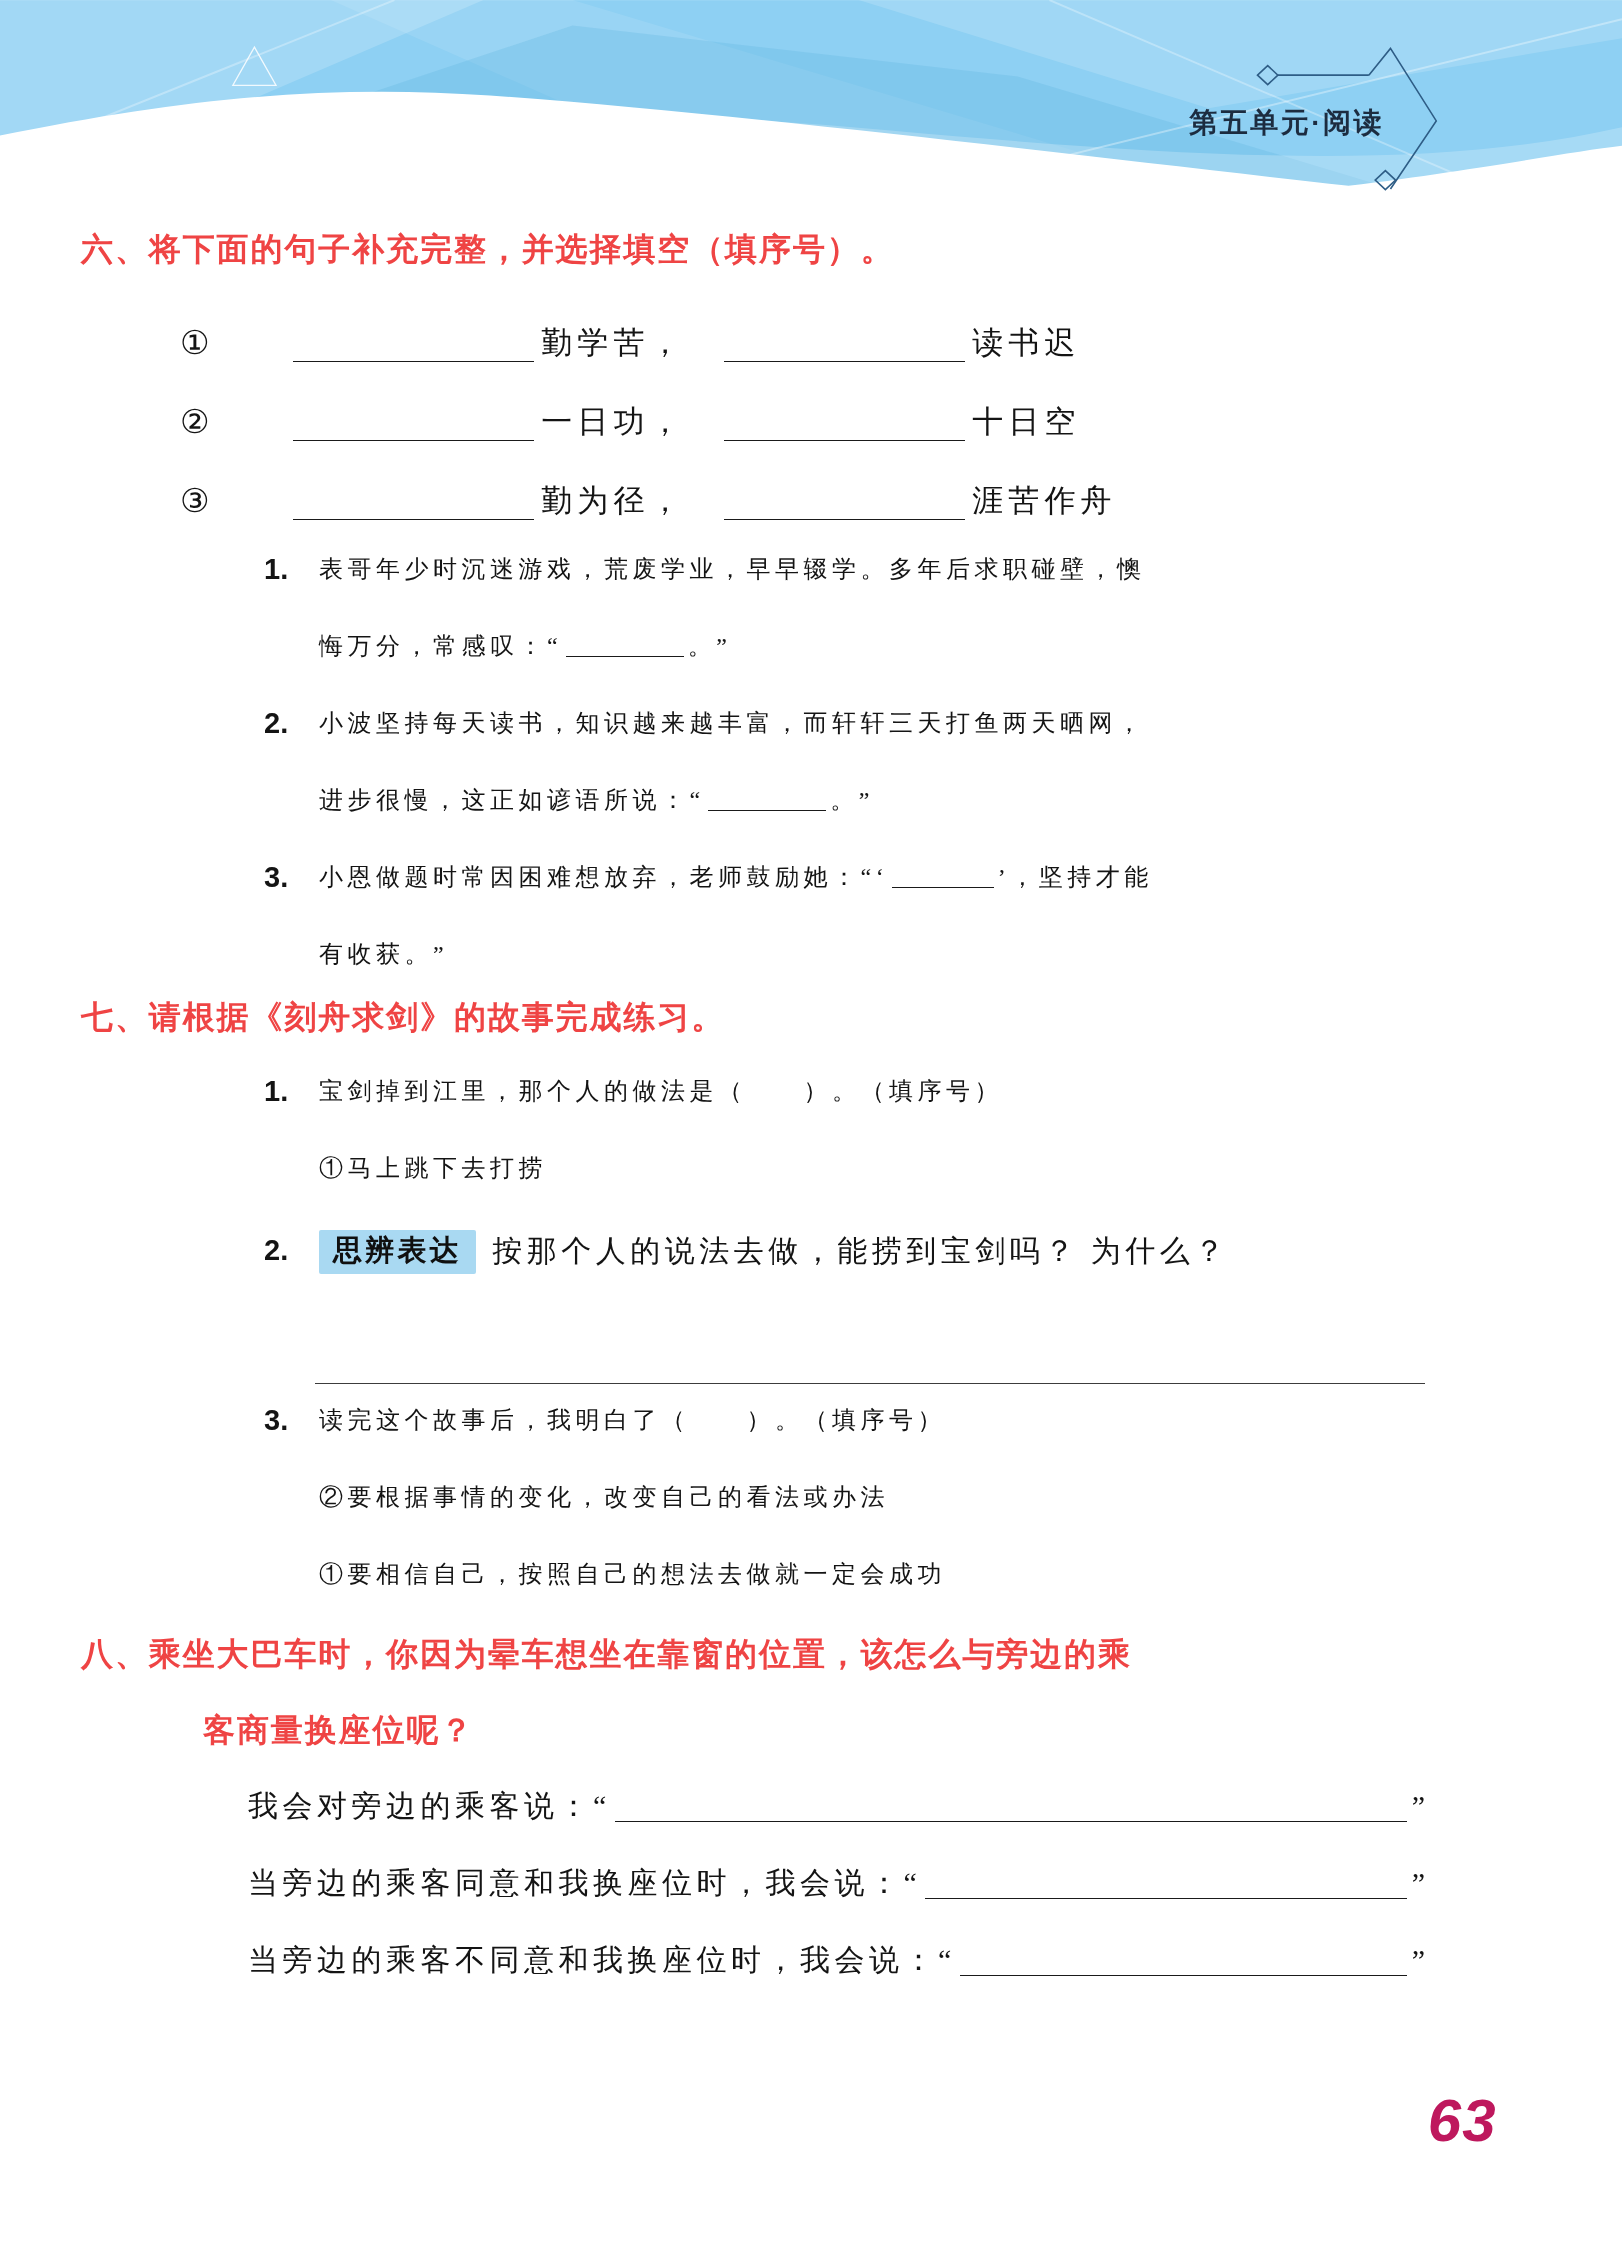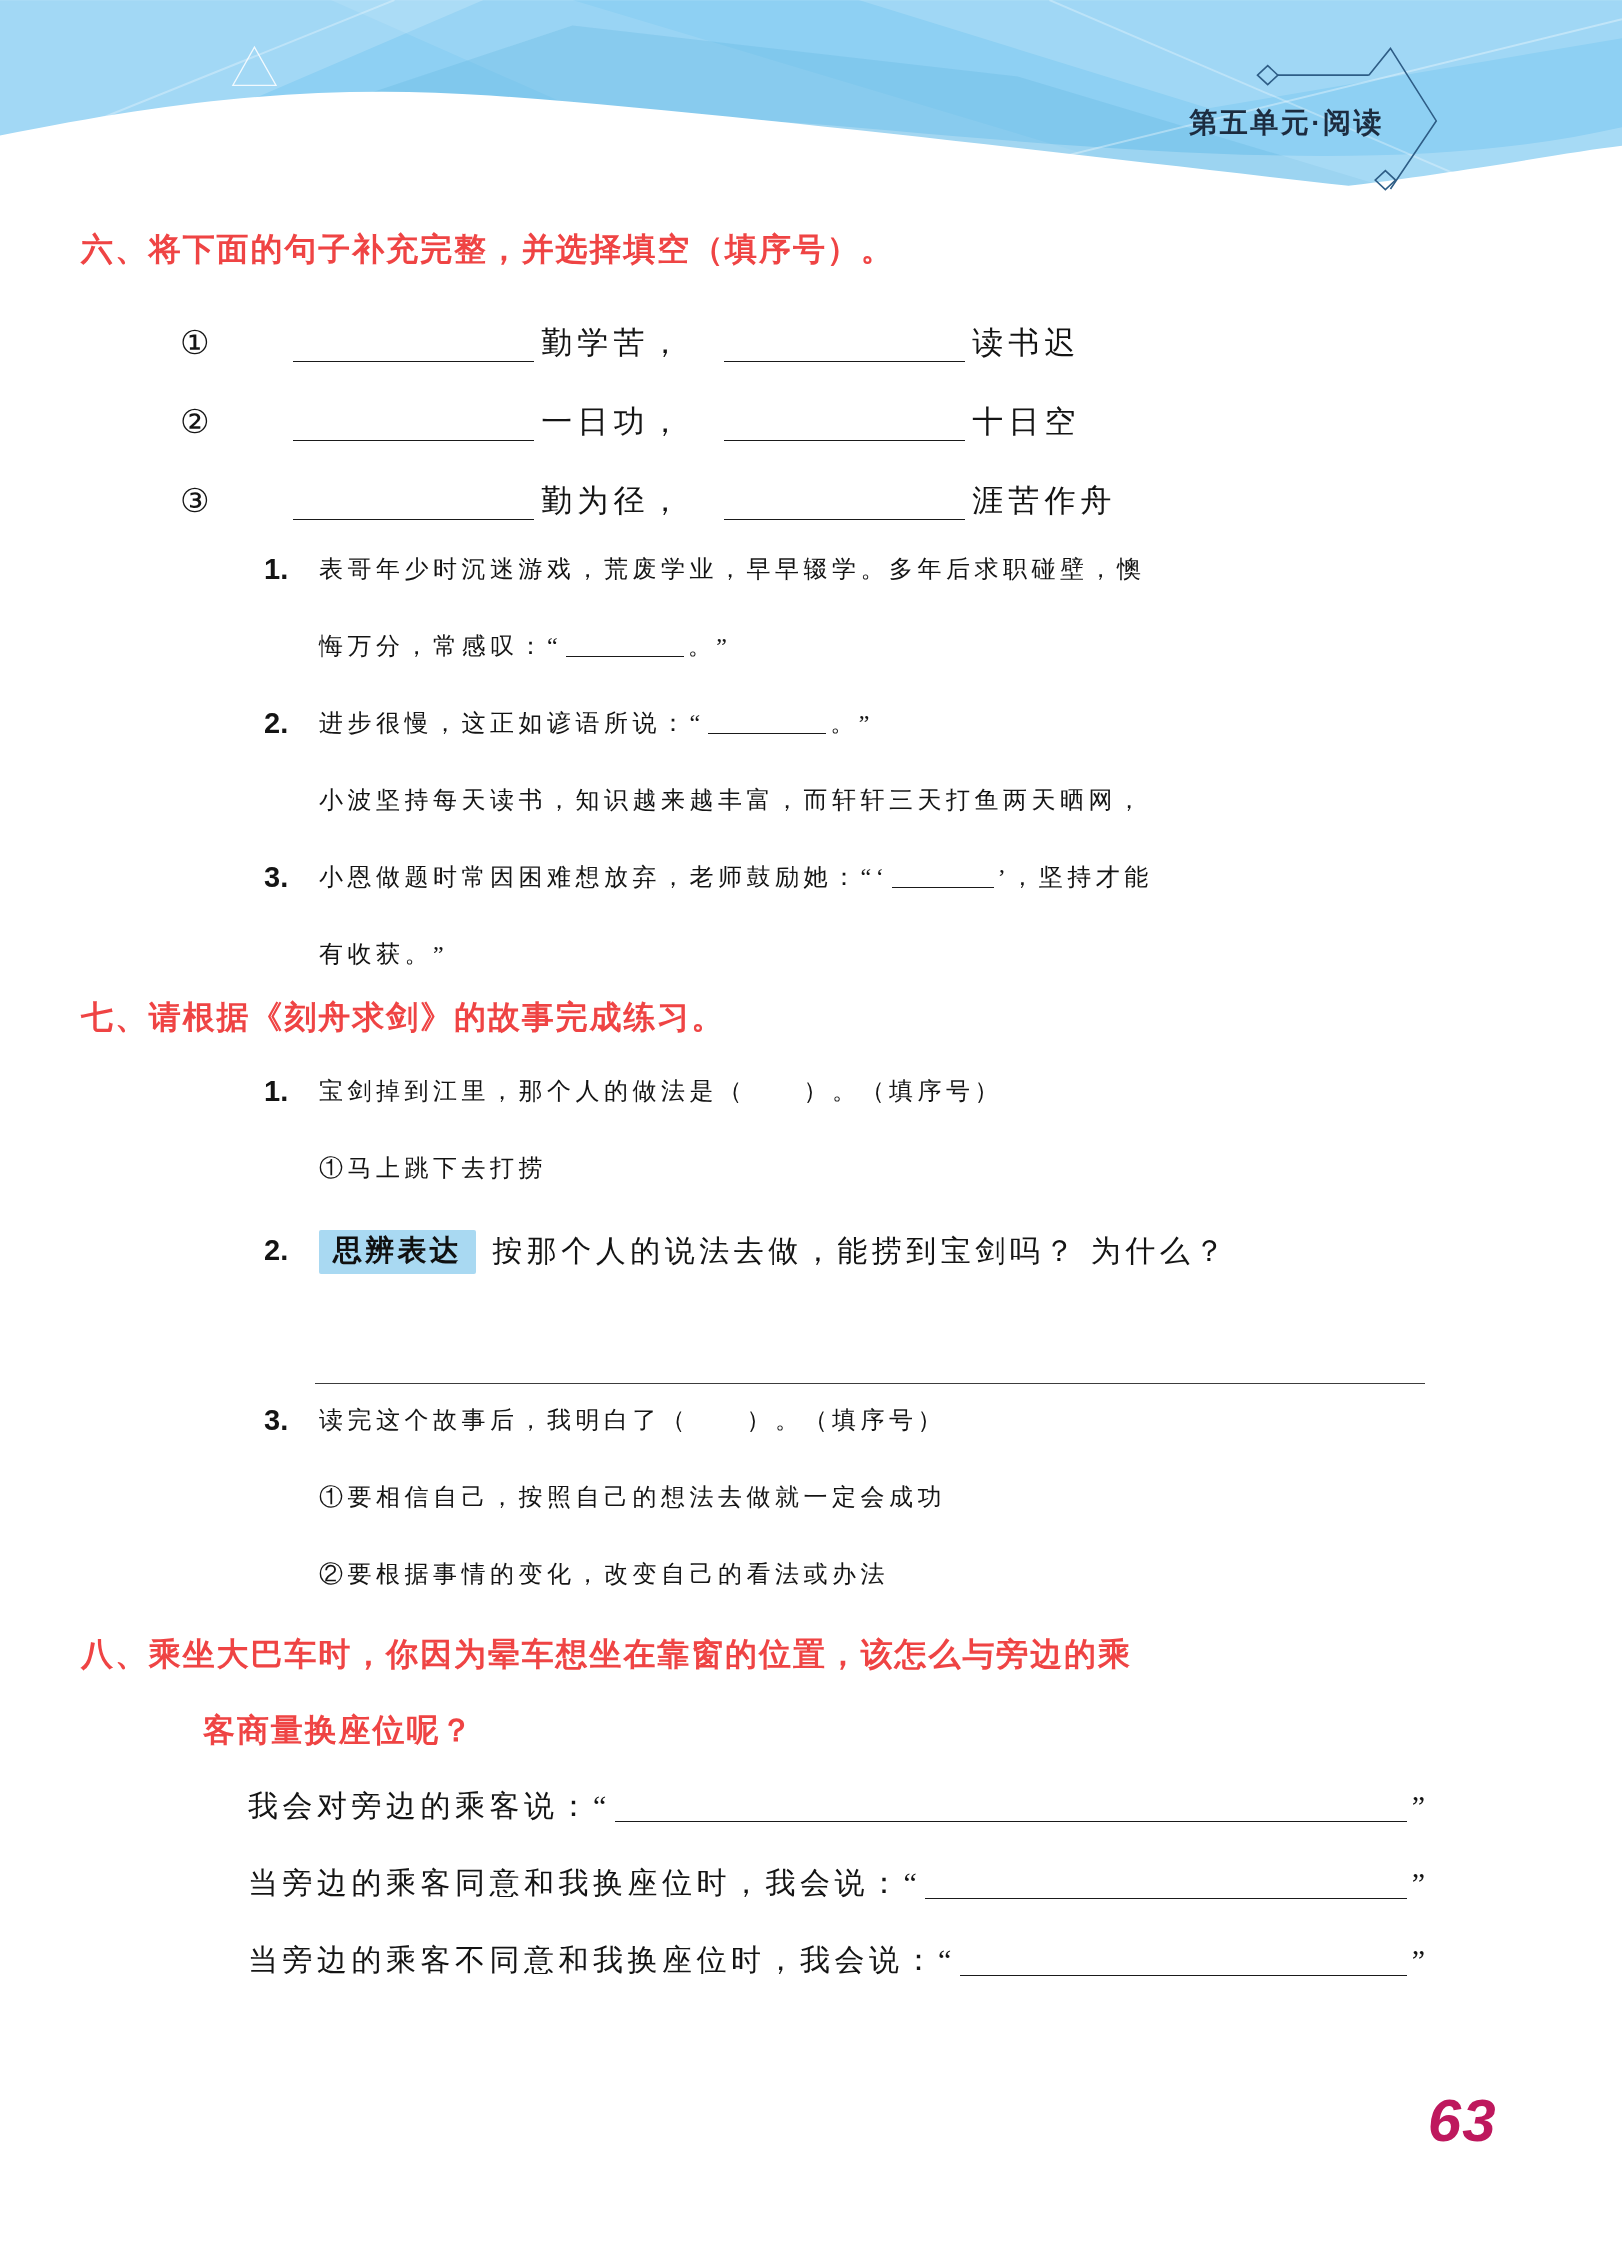--- a/index.html
+++ b/index.html
@@ -160,24 +160,24 @@
         <div class="tline">表哥年少时沉迷游戏，荒废学业，早早辍学。多年后求职碰壁，懊</div>
         <div class="tline">
           <span>悔万分，常感叹：“</span><span class="iblank w185"></span><span>。”</span>
         </div>
       </div>
     </div>
 
     <div class="item">
       <span class="item-no">2.</span>
       <div class="item-body">
+        <div class="tline">小波坚持每天读书，知识越来越丰富，而轩轩三天打鱼两天晒网，</div>
         <div class="tline">
           <span>进步很慢，这正如谚语所说：“</span><span class="iblank w185"></span><span>。”</span>
         </div>
-        <div class="tline">小波坚持每天读书，知识越来越丰富，而轩轩三天打鱼两天晒网，</div>
       </div>
     </div>
 
     <div class="item last-six">
       <span class="item-no">3.</span>
       <div class="item-body">
         <div class="tline">
           <span>小恩做题时常因困难想放弃，老师鼓励她：“‘</span><span class="iblank w160"></span><span>’，坚持才能</span>
         </div>
         <div class="tline">有收获。”</div>
@@ -199,22 +199,22 @@
       <span class="badge">思辨表达</span>
       <span class="badge-q">按那个人的说法去做，能捞到宝剑吗？ 为什么？</span>
     </div>
 
     <div class="answer-line"></div>
 
     <div class="item s7-third">
       <span class="item-no">3.</span>
       <div class="item-body">
         <div class="tline">读完这个故事后，我明白了（　　）。（填序号）</div>
+        <div class="tline">②要根据事情的变化，改变自己的看法或办法</div>
         <div class="tline">①要相信自己，按照自己的想法去做就一定会成功</div>
-        <div class="tline">②要根据事情的变化，改变自己的看法或办法</div>
       </div>
     </div>
 
     <div class="sec8">
       <div class="sec-title l1">八、乘坐大巴车时，你因为晕车想坐在靠窗的位置，该怎么与旁边的乘</div>
       <div class="sec-title l2">客商量换座位呢？</div>
     </div>
 
     <div class="prompt-row">
       <span class="prompt-pre">我会对旁边的乘客说：“</span>

